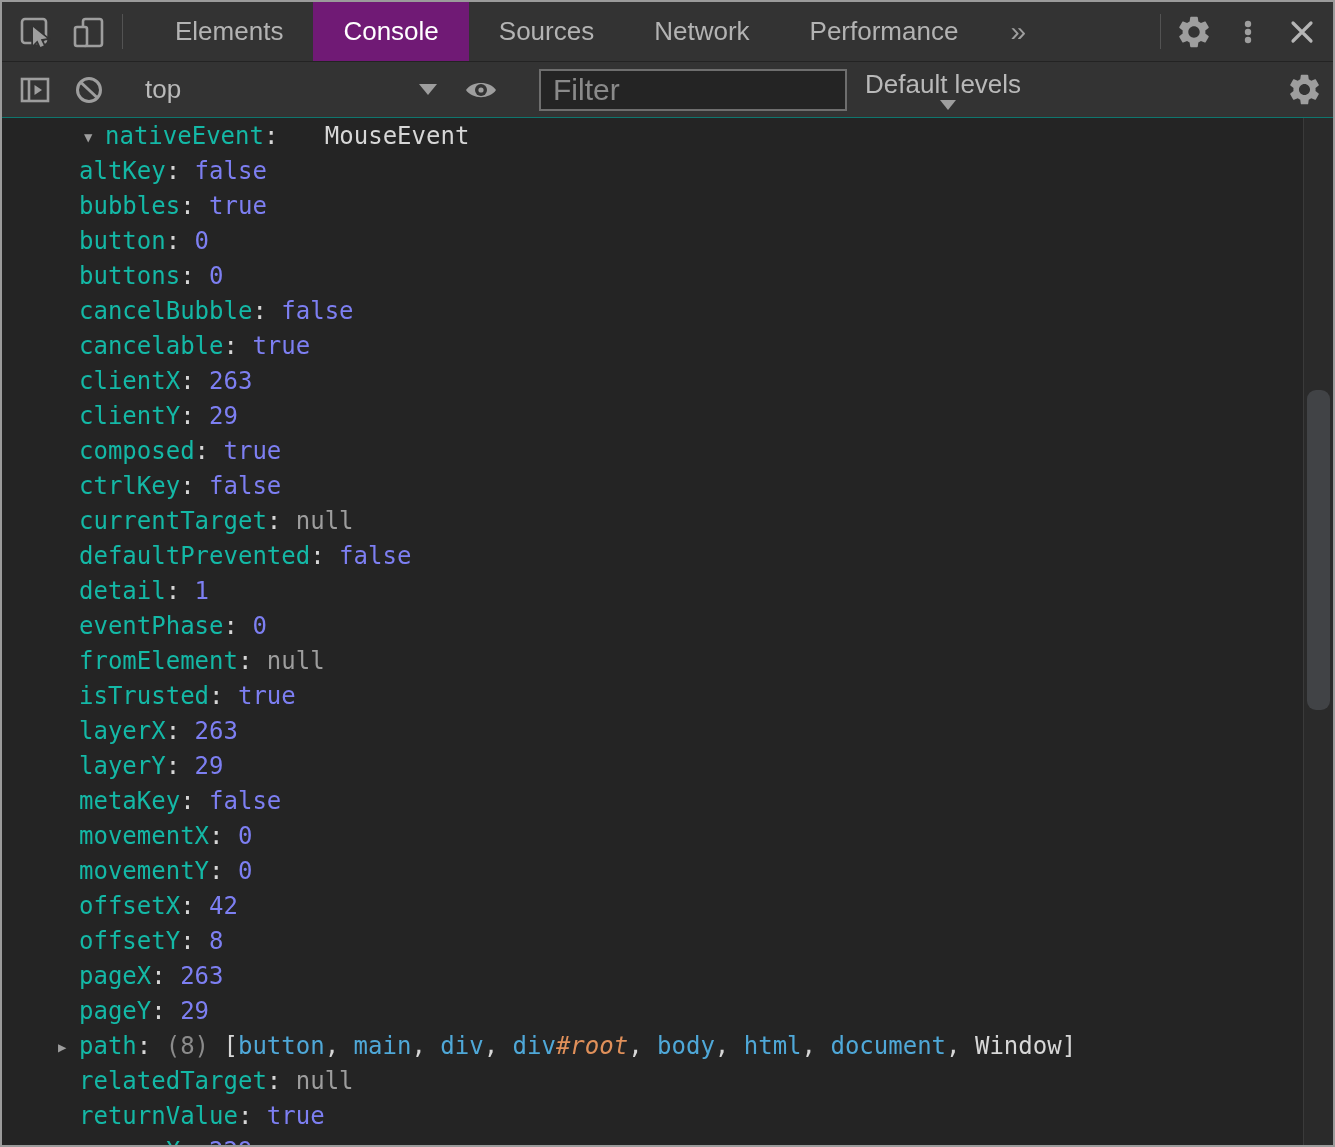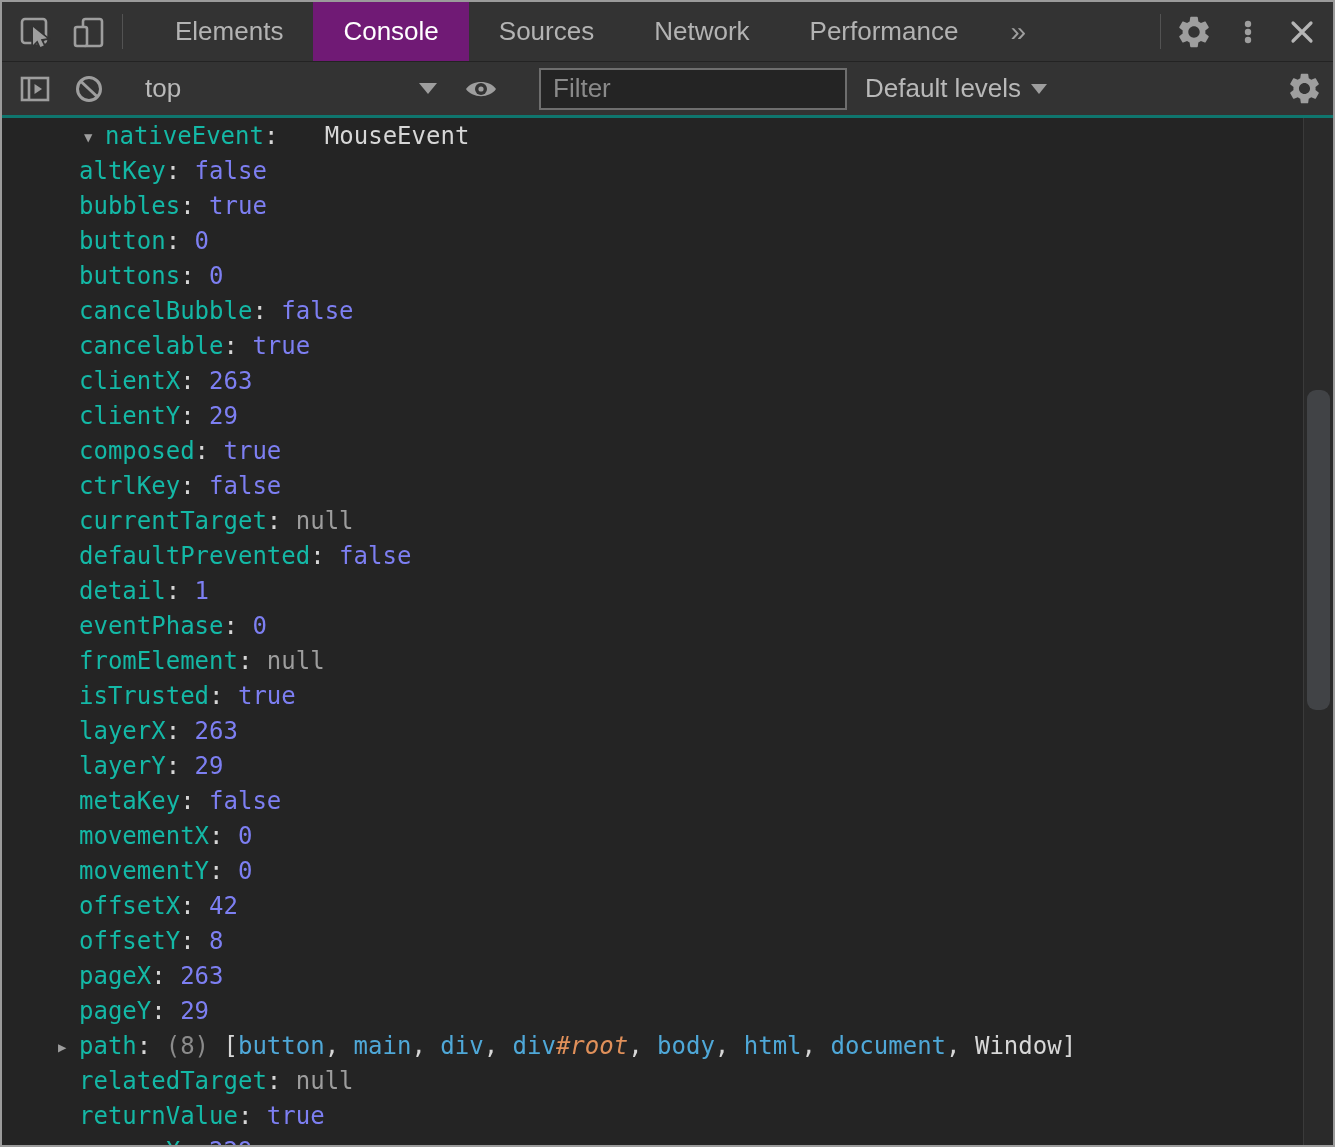--- a/index.html
+++ b/index.html
@@ -37,21 +37,21 @@
   .more-tabs {
     display:flex; align-items:center; padding:0 22px;
     font-size:28px; color:#9e9e9e; cursor:pointer;
   }
   .tabbar-right { margin-left:auto; display:flex; align-items:stretch; }
 
   
   .toolbar {
     height:56px; flex:0 0 56px;
     background:#333333;
-    border-bottom:3px solid #0f766e;
+    border-bottom:1px solid #0f766e;
     display:flex; align-items:center;
     color:#bdbdbd;
   }
   .context-select {
     display:flex; align-items:center; justify-content:space-between;
     width:292px; margin-left:12px; cursor:pointer;
   }
   .context-label { font-size:26px; color:#b9b9b9; }
   .caret-down {
     width:0; height:0;
@@ -61,26 +61,26 @@
   .caret-down.small {
     border-left:8px solid transparent; border-right:8px solid transparent;
     border-top:10px solid #9e9e9e; margin-left:10px;
   }
   .filter-input {
     width:308px; height:42px;
     margin-left:14px;
     background:#242424;
     border:2px solid #6e6e6e;
     color:#d7d7d7;
-    font-size:26px; font-family:"Liberation Sans", sans-serif;
+    font-size:30px; font-family:"Liberation Sans", sans-serif;
     padding:0 12px; outline:none;
   }
   .filter-input::placeholder { color:#8a8a8a; }
   .levels {
-    display:flex; align-items:center; margin-left:18px; cursor:pointer;
+    display:flex; align-items:center; margin-left:18px; cursor:pointer;flex-direction:column;
   }
   .levels-label { font-size:26px; color:#b9b9b9; }
   .toolbar-right { margin-left:auto; display:flex; align-items:center; }
 
   
   .console-wrap { position:relative; flex:1 1 auto; overflow:hidden; background:#242424; }
   .console-rows {
     font-family:"DejaVu Sans Mono", monospace;
     font-size:24px;
     color:#d7d7d7;

